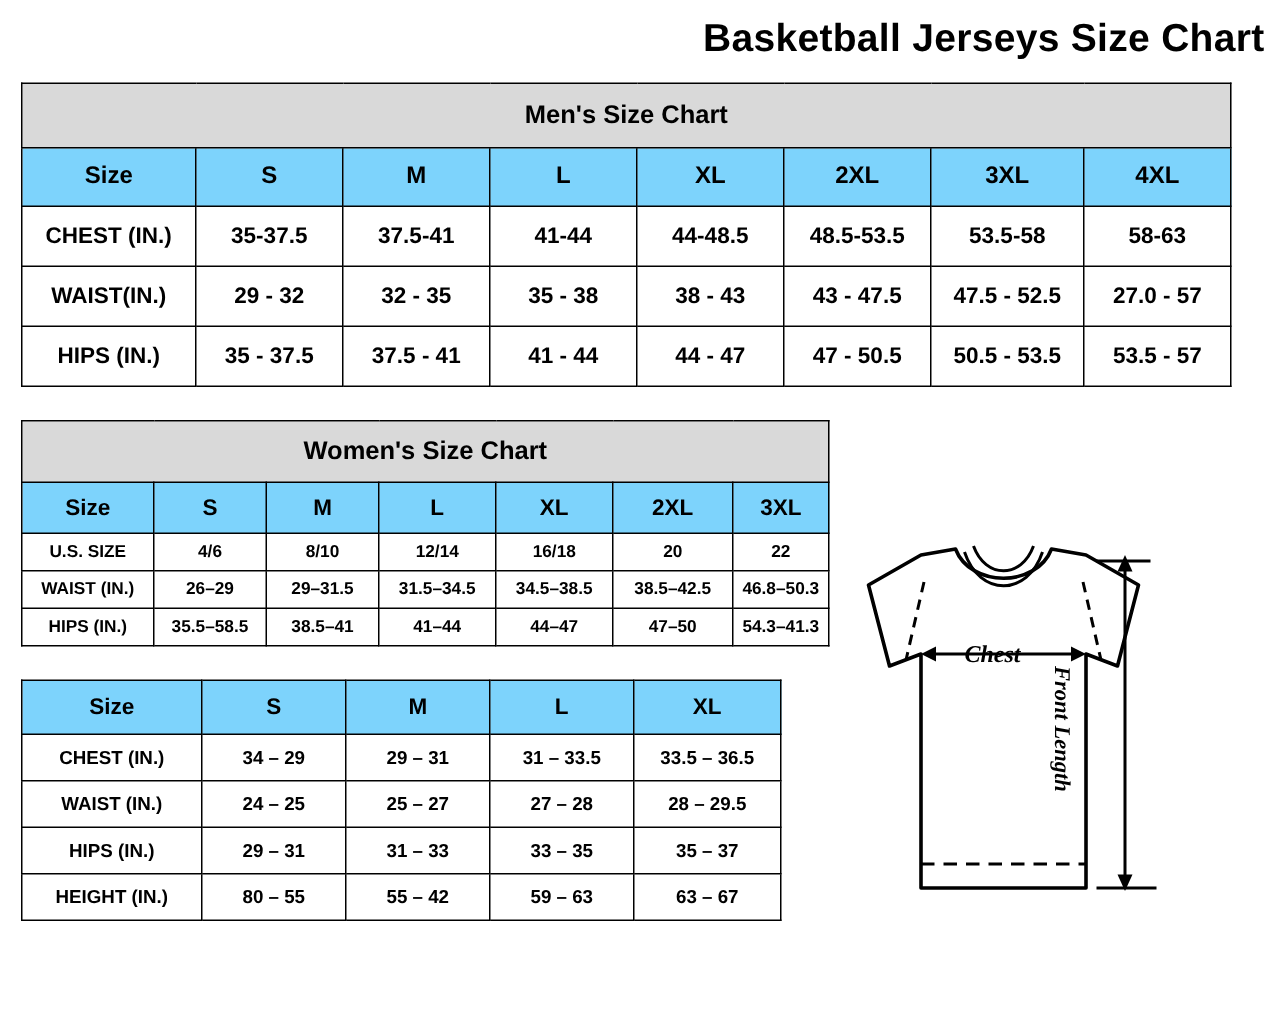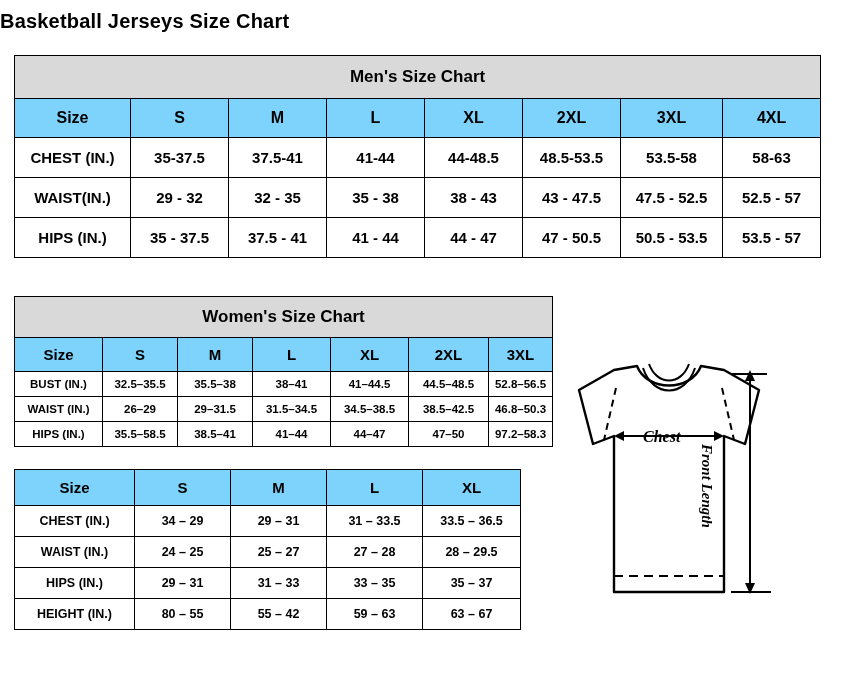--- a/index.html
+++ b/index.html
@@ -10,22 +10,22 @@
   }
   body {
     width: 843px;
     height: 679px;
     font-family: "Liberation Sans", sans-serif;
     color: #000000;
     position: relative;
     overflow: hidden;
   }
   #page-title {
-    text-align: left;
-    font-size: 20px;
+    text-align: right;
+    font-size: 26px;
     font-weight: bold;
     margin: 10px 0 14px 0;
     letter-spacing: 0.2px;
   }
   .charts-col {
     position: absolute;
     left: 14px;
     top: 55px;
     width: 806px;
   }
@@ -60,21 +60,21 @@
   
   #mens-chart {
     width: 806px;
   }
   #mens-chart .chart-caption { font-size: 17px; padding: 11px 0; }
   #mens-chart .hdr-row td { font-size: 16px; padding: 10px 0; }
   #mens-chart .data-row td { font-size: 15px; padding: 11px 2px; }
   #mens-chart .rowlabel { font-size: 14px; }
 
   
-  #womens-wrap { margin-top: 38px; }
+  #womens-wrap { margin-top: 22px; }
   #womens-chart { width: 538px; }
   #womens-chart .chart-caption { font-size: 17px; padding: 10px 0; }
   #womens-chart .hdr-row td { font-size: 15px; padding: 8px 0; }
   #womens-chart .data-row td { font-size: 11.5px; padding: 6px 2px; }
   #womens-chart .rowlabel { font-size: 11.5px; }
 
   
   #youth-wrap { margin-top: 22px; }
   #youth-chart { width: 506px; }
   #youth-chart .chart-caption { font-size: 17px; padding: 10px 0; }
@@ -155,21 +155,21 @@
         <td>58-63</td>
       </tr>
       <tr class="data-row">
         <td class="rowlabel">WAIST(IN.)</td>
         <td>29 - 32</td>
         <td>32 - 35</td>
         <td>35 - 38</td>
         <td>38 - 43</td>
         <td>43 - 47.5</td>
         <td>47.5 - 52.5</td>
-        <td>52.5 - 57</td>
+        <td>27.0 - 57</td>
       </tr>
       <tr class="data-row">
         <td class="rowlabel">HIPS (IN.)</td>
         <td>35 - 37.5</td>
         <td>37.5 - 41</td>
         <td>41 - 44</td>
         <td>44 - 47</td>
         <td>47 - 50.5</td>
         <td>50.5 - 53.5</td>
         <td>53.5 - 57</td>
@@ -195,45 +195,45 @@
         <tr class="hdr-row">
           <td>Size</td>
           <td>S</td>
           <td>M</td>
           <td>L</td>
           <td>XL</td>
           <td>2XL</td>
           <td>3XL</td>
         </tr>
         <tr class="data-row">
-          <td class="rowlabel">BUST  (IN.)</td>
-          <td>32.5–35.5</td>
-          <td>35.5–38</td>
-          <td>38–41</td>
-          <td>41–44.5</td>
-          <td>44.5–48.5</td>
-          <td>52.8–56.5</td>
+          <td class="rowlabel">U.S.  SIZE</td>
+          <td>4/6</td>
+          <td>8/10</td>
+          <td>12/14</td>
+          <td>16/18</td>
+          <td>20</td>
+          <td>22</td>
         </tr>
         <tr class="data-row">
           <td class="rowlabel">WAIST  (IN.)</td>
           <td>26–29</td>
           <td>29–31.5</td>
           <td>31.5–34.5</td>
           <td>34.5–38.5</td>
           <td>38.5–42.5</td>
           <td>46.8–50.3</td>
         </tr>
         <tr class="data-row">
           <td class="rowlabel">HIPS  (IN.)</td>
           <td>35.5–58.5</td>
           <td>38.5–41</td>
           <td>41–44</td>
           <td>44–47</td>
           <td>47–50</td>
-          <td>97.2–58.3</td>
+          <td>54.3–41.3</td>
         </tr>
       </tbody>
     </table>
   </div>
 
   <div id="youth-wrap">
     <table class="sizechart" id="youth-chart">
       <colgroup>
         <col style="width:120px">
           <col style="width:96px">

